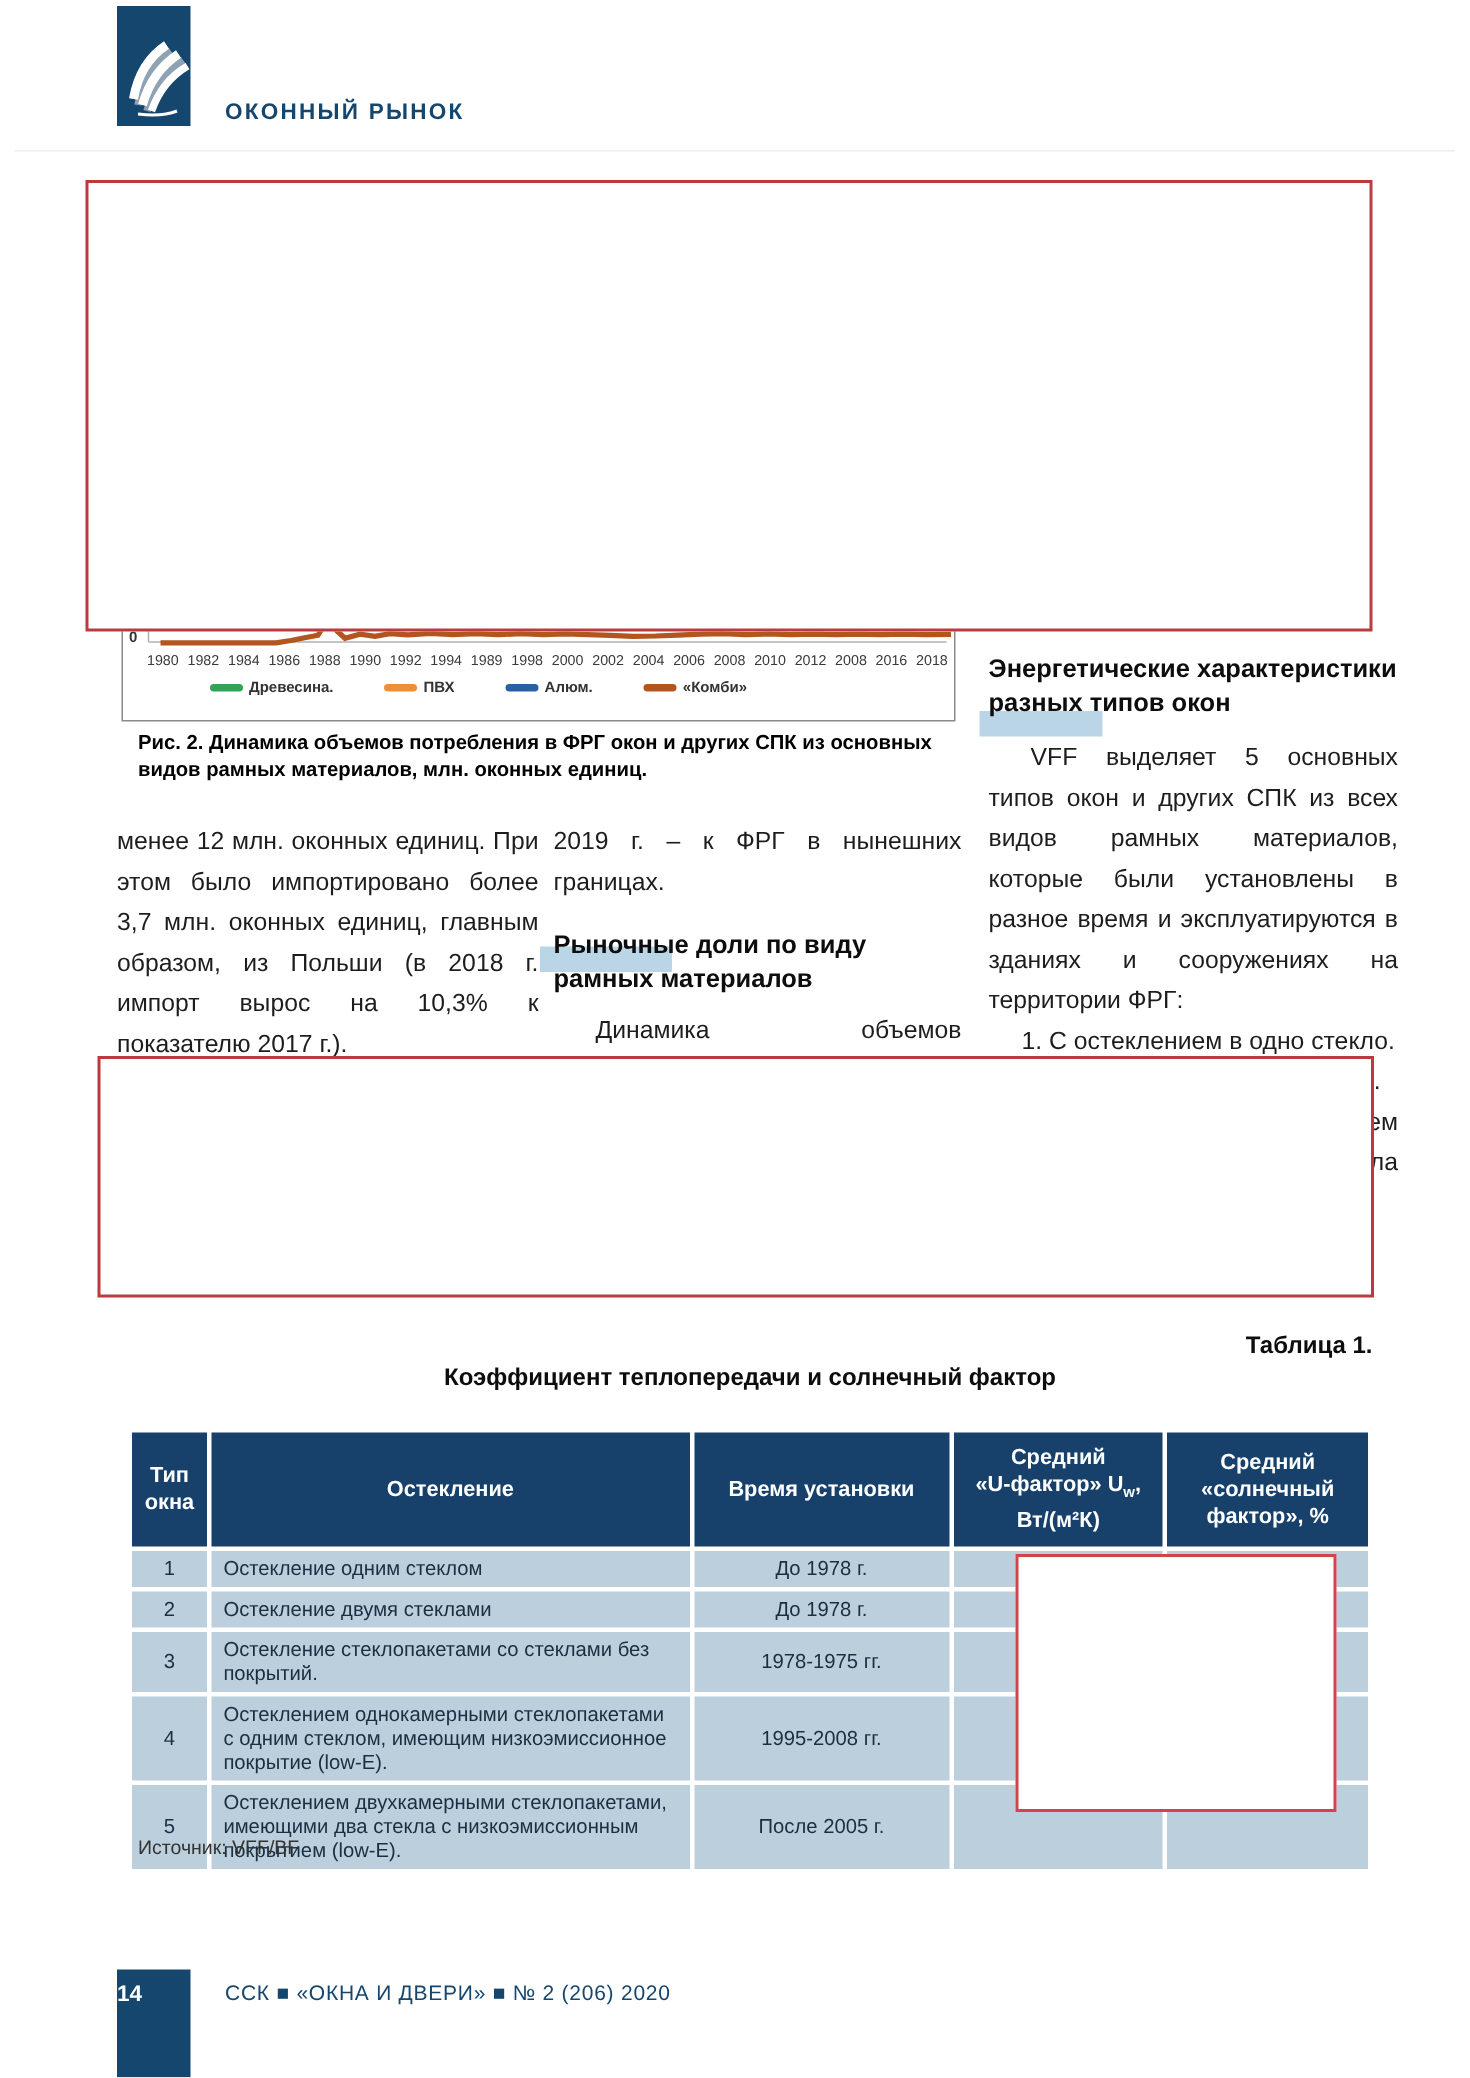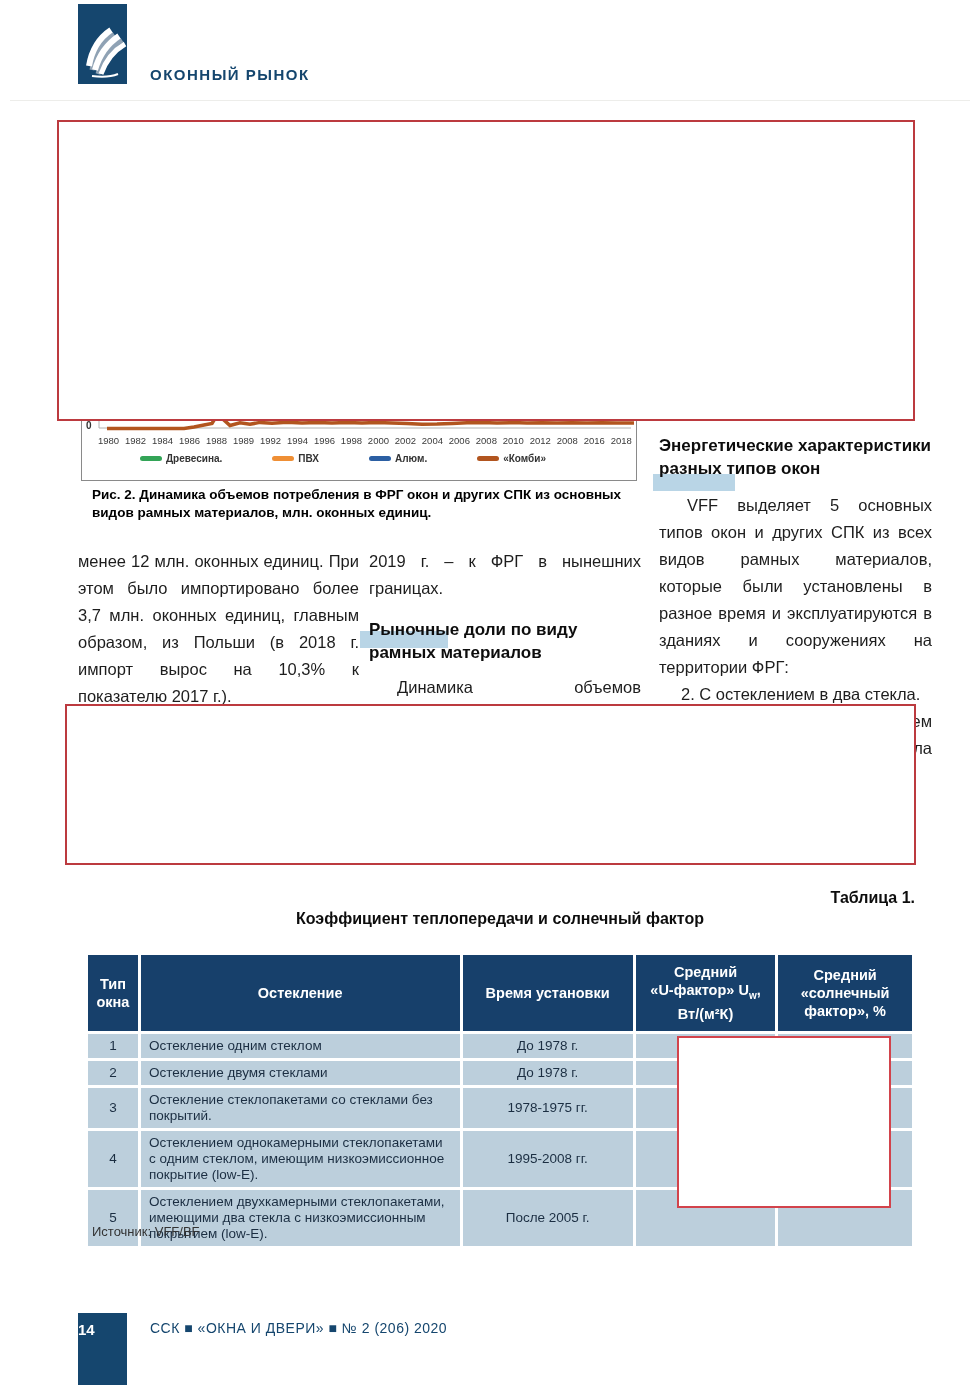--- a/index.html
+++ b/index.html
@@ -20,21 +20,21 @@
   }
 
   
   .figure { left:71px; top:130px; width:556px; height:351px;
     border:1px solid #8a8a8a; background:#ffffff; z-index:1; }
   .fig-zero { position:absolute; left:4px; top:289px; font-size:10px; font-weight:bold; color:#333; }
   .fig-xticks { position:absolute; left:16px; top:304px; width:534px;
     display:flex; justify-content:space-between; }
   .fig-xticks span { font-size:9.5px; color:#3a3a3a; font-weight:normal; }
   .fig-legend { position:absolute; left:58px; top:322px; width:480px;
-    display:flex; gap:50px; align-items:center; }
+    display:flex; gap:34px; align-items:center; }
   .leg-item { display:flex; align-items:center; gap:4px; }
   .leg-swatch { width:22px; height:5px; border-radius:3px; display:inline-block; }
   .leg-label { font-size:10px; font-weight:bold; color:#333; }
 
   
   .fig-caption { left:82px; top:486px; width:548px; z-index:1; }
   .fig-caption .cap-bold { font-size:13.5px; font-weight:bold; line-height:18px; color:#000; }
   .fig-caption .cap-src { font-size:13px; color:#222; margin-top:2px; }
 
   
@@ -114,24 +114,24 @@
       <polyline points="25,297.5 102,297.5 112,296 122,294 130,292.5 137,281 142,289 148,294.5 158,291.8 168,293.2 178,291.4 190,292.2 205,291.3 220,292 235,291.4 250,292.1 265,291.5 280,292 295,291.6 310,292.1 325,292.6 340,293.2 355,293 370,292.4 385,291.8 400,291.5 415,292 430,291.6 445,292.1 460,291.7 475,292.1 490,291.7 505,292.1 520,291.8 535,292.1 552,291.9" fill="none" stroke="#b2551f" stroke-width="3.5"></polyline>
     </svg>
     <span class="fig-zero">0</span>
     <div class="fig-xticks">
 
     <span>1980</span>
         <span>1982</span>
         <span>1984</span>
         <span>1986</span>
         <span>1988</span>
-        <span>1989</span>
+        <span>1990</span>
         <span>1992</span>
         <span>1994</span>
-        <span>1996</span>
+        <span>1989</span>
         <span>1998</span>
         <span>2000</span>
         <span>2002</span>
         <span>2004</span>
         <span>2006</span>
         <span>2008</span>
         <span>2010</span>
         <span>2012</span>
         <span>2008</span>
         <span>2016</span>
@@ -177,20 +177,21 @@
     <p>2019 г. – к ФРГ в нынешних границах.</p>
     <div class="col-heading">Рыночные доли по виду рамных материалов</div>
     <p class="ind">Динамика объемов потребления в ФРГ окон и других СПК из основ-</p>
   </div>
 
   <div class="abs col col-right">
     <div class="col-heading">Энергетические характеристики разных типов окон</div>
     <p class="ind">VFF выделяет 5 основных типов окон и других СПК из всех видов рамных материалов, которые были установлены в разное время и эксплуатируются в зданиях и сооружениях на территории ФРГ:</p>
     <div>
 
+    <div class="li-item">1. С остеклением в одно стекло.</div>
         <div class="li-item">2. С остеклением в два стекла.</div>
         <div class="li-item">3. С остеклением стеклопакетами, имеющими стекла без покрытий.</div>
       </div>
   </div>
 
   <div class="abs tbl-label">Таблица 1.</div>
   <div class="abs tbl-title">
     <div>Коэффициент теплопередачи и солнечный фактор</div>
   </div>
 

